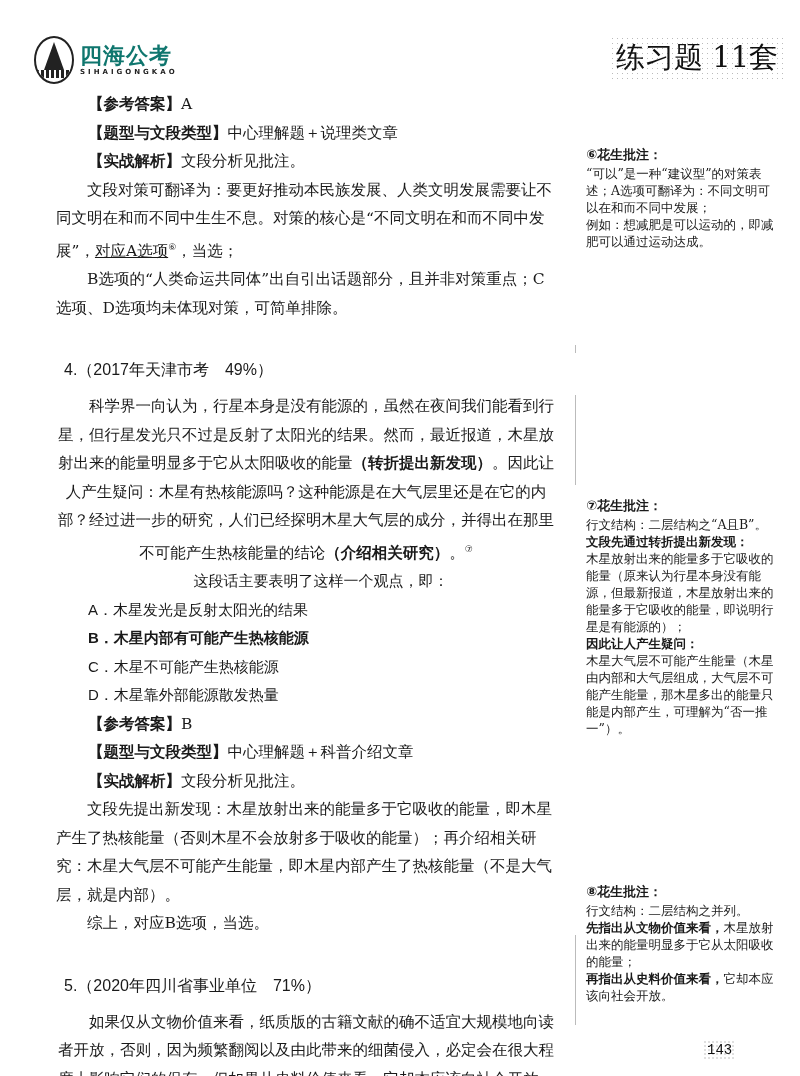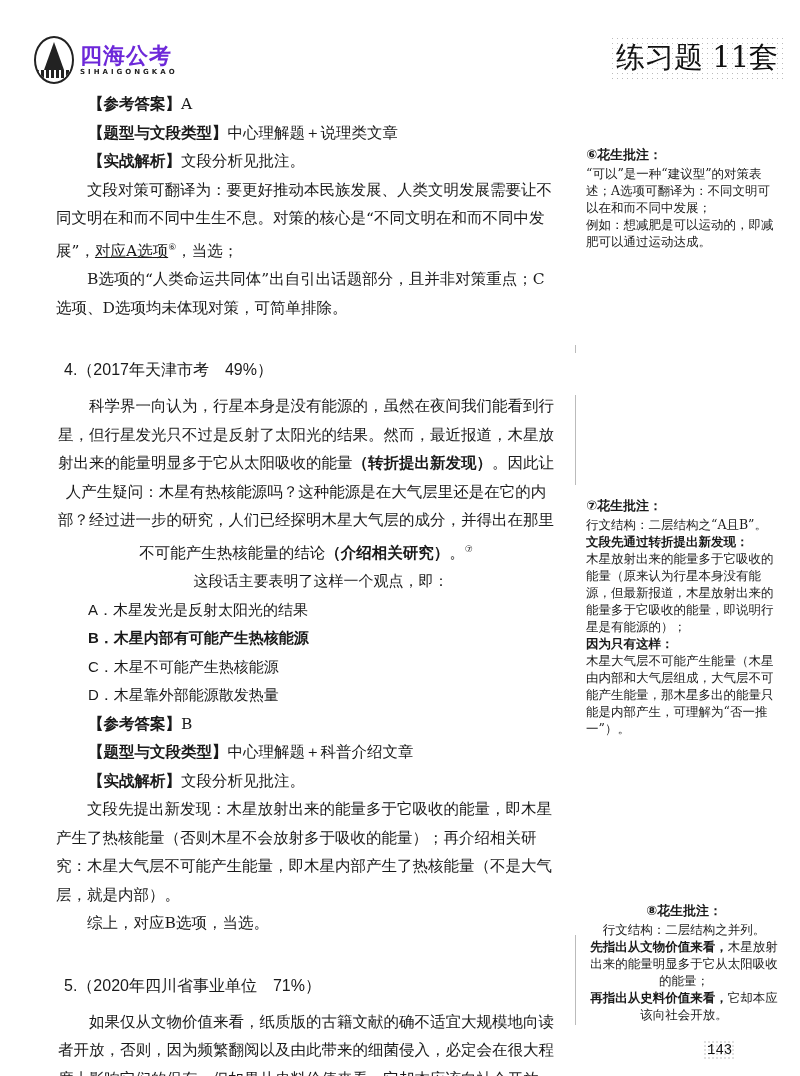--- a/index.html
+++ b/index.html
@@ -19,21 +19,21 @@
       border-left: 10px solid transparent; border-right: 10px solid transparent;
       border-bottom: 28px solid #222;
     }
     .logo-mark .wave {
       position: absolute; left: 0; bottom: 4px; width: 100%; height: 8px;
       background: repeating-linear-gradient(90deg, #222 0 3px, #fff 3px 5px);
     }
     .logo-text { margin-left: 6px; display: flex; flex-direction: column; }
     .logo-cn {
       font-family: "DejaVu Sans", sans-serif; font-weight: bold; font-size: 22px;
-      letter-spacing: 1px; line-height: 24px; color: #6d28d9;
+      letter-spacing: 1px; line-height: 24px; color: #0f766e;
     }
     .logo-en {
       font-family: "DejaVu Sans", sans-serif; font-size: 7px; font-weight: bold;
       letter-spacing: 3px; line-height: 9px; color: #222;
     }
     .set-title {
       position: absolute; left: 610px; top: 36px;
       font-family: "DejaVu Serif", serif; font-size: 29px; color: #111;
       padding: 2px 6px;
       background-image: radial-gradient(#bbb 0.6px, transparent 0.8px);
@@ -147,25 +147,25 @@
   <div class="note-title">⑥花生批注：</div>
   <p>“可以”是一种“建议型”的对策表述；A选项可翻译为：不同文明可以在和而不同中发展；</p>
   <p>例如：想减肥是可以运动的，即减肥可以通过运动达成。</p>
 </div>
 
 <div class="note" style="top:497px;">
   <div class="note-title">⑦花生批注：</div>
   <p>行文结构：二层结构之“A且B”。</p>
   <p class="b">文段先通过转折提出新发现：</p>
   <p>木星放射出来的能量多于它吸收的能量（原来认为行星本身没有能源，但最新报道，木星放射出来的能量多于它吸收的能量，即说明行星是有能源的）；</p>
-  <p class="b">因为只有这样：</p>
+  <p class="b">因此让人产生疑问：</p>
   <p>木星大气层不可能产生能量（木星由内部和大气层组成，大气层不可能产生能量，那木星多出的能量只能是内部产生，可理解为“否一推一”）。</p>
 </div>
 
-<div class="note" style="top:902px;text-align:center;">
+<div class="note" style="top:883px;">
   <div class="note-title">⑧花生批注：</div>
   <p>行文结构：二层结构之并列。</p>
   <p><span class="b">先指出从文物价值来看，</span><span>木星放射出来的能量明显多于它从太阳吸收的能量；</span></p>
   <p><span class="b">再指出从史料价值来看，</span><span>它却本应该向社会开放。</span></p>
 </div>
 
 <div class="margin-mark" style="left:575px; top:345px; height:8px;"></div>
 <div class="margin-mark" style="left:575px; top:395px; height:90px;"></div>
 <div class="margin-mark" style="left:575px; top:935px; height:90px;"></div>
 

